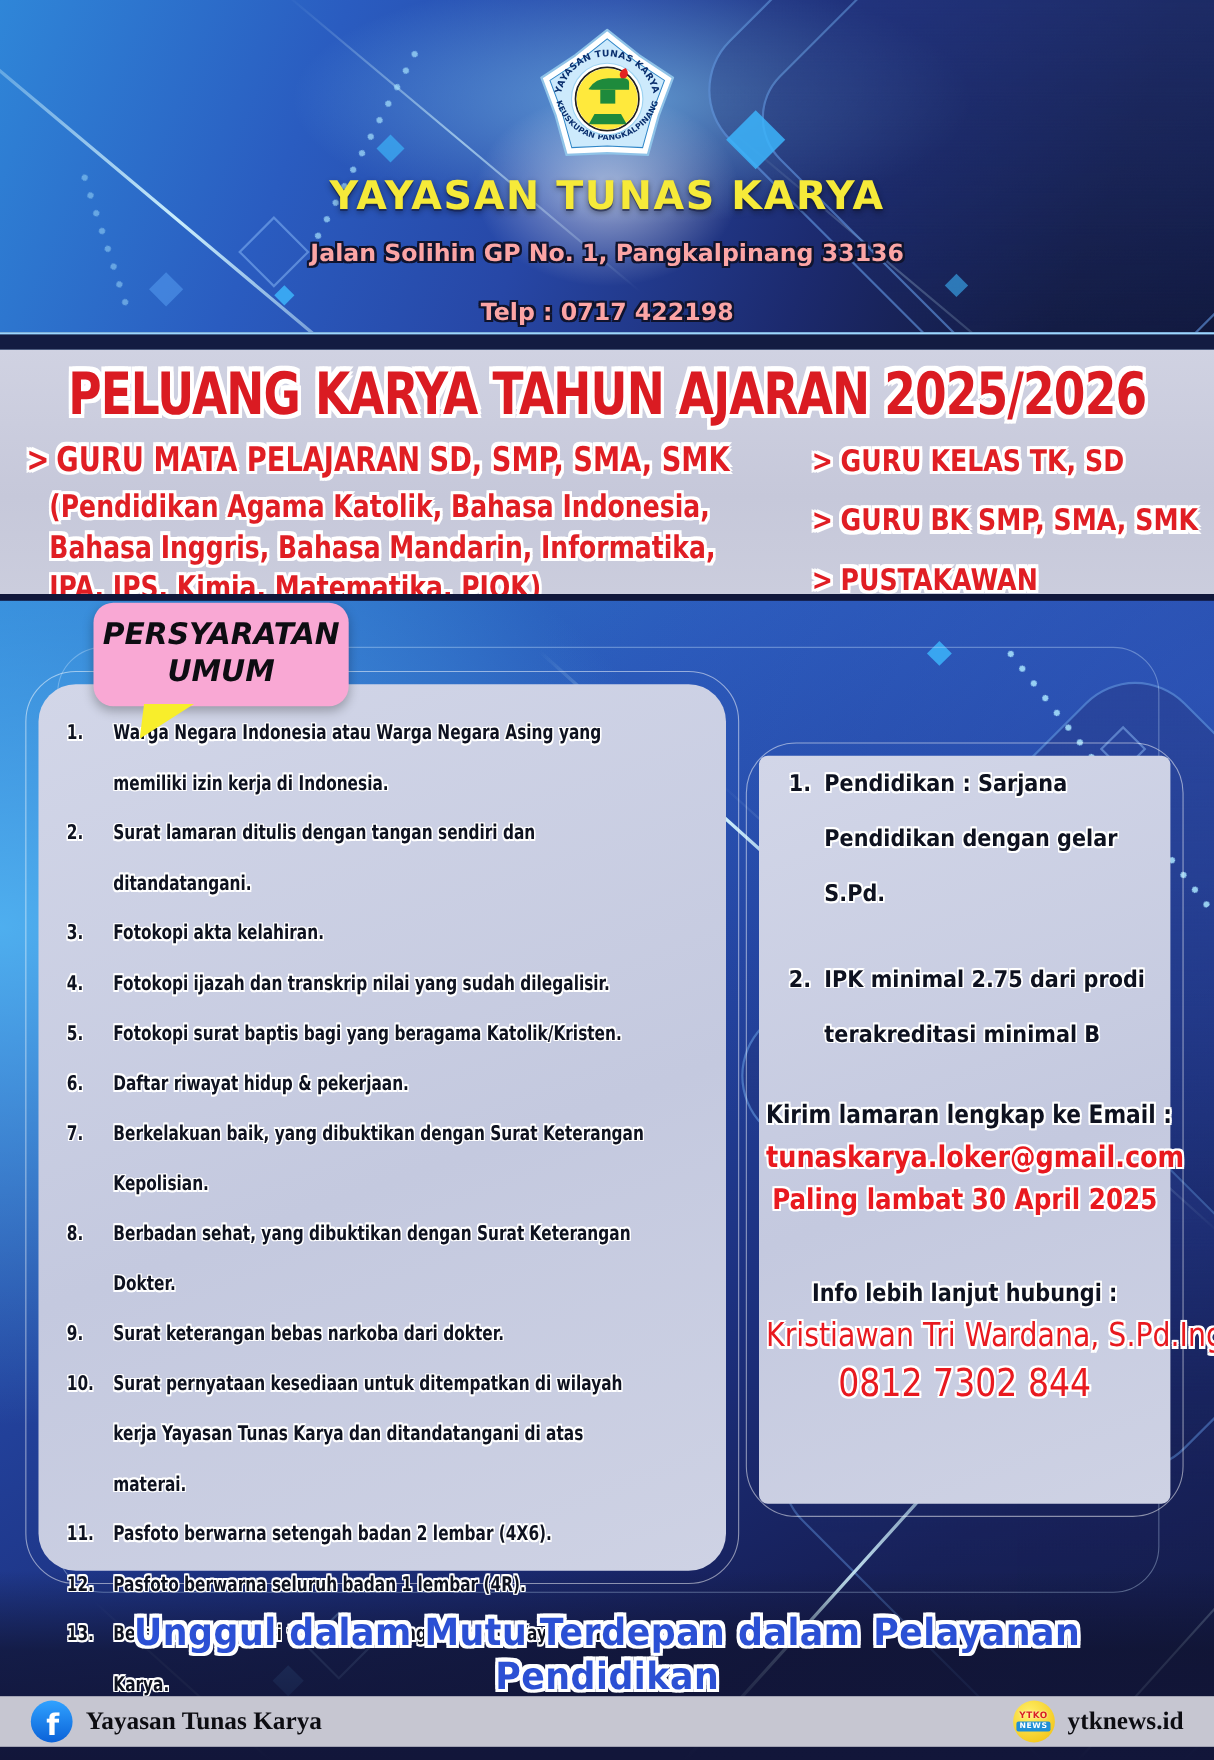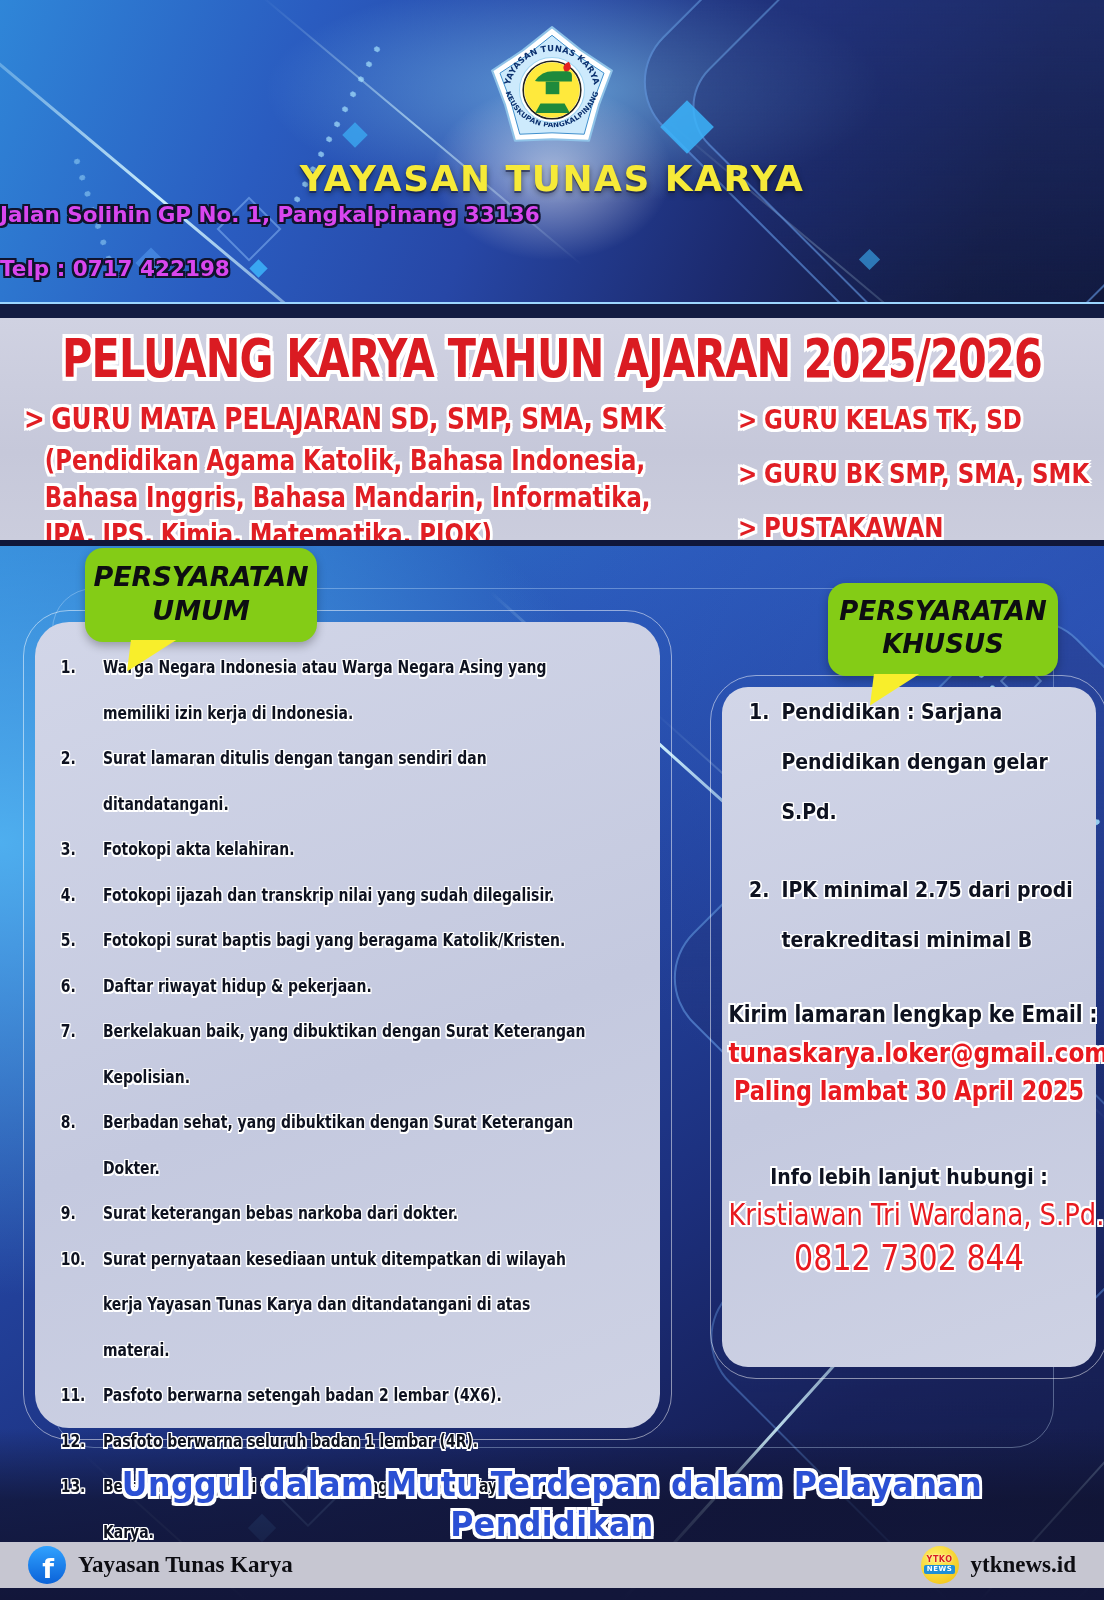--- a/index.html
+++ b/index.html
@@ -43,40 +43,40 @@
   .bigdiamond{position:absolute;border:2px solid rgba(120,185,255,.45);border-radius:64px;transform:rotate(45deg);
     background:linear-gradient(135deg,rgba(40,60,140,.55),rgba(10,16,44,.15));}
   .frame{position:absolute;left:52px;top:588px;width:1000px;height:858px;z-index:2;
     border:1.5px solid rgba(205,232,255,.35);border-radius:42px;}
 
   
   .logo-wrap{position:absolute;left:0;right:0;top:24px;display:flex;justify-content:center;z-index:3;}
   .org-name{position:absolute;left:0;right:0;top:158px;text-align:center;z-index:3;
     font-size:36px;font-weight:800;letter-spacing:1.5px;color:#f6ea39;
     text-shadow:0 2px 0 rgba(20,25,60,.55),0 3px 6px rgba(0,0,0,.45);}
-  .addr{position:absolute;left:0;right:0;z-index:3;color:#d946ef;font-weight:700;font-size:21.5px;}
+  .addr{position:absolute;left:0;right:0;text-align:center;z-index:3;color:#fca5a5;font-weight:700;font-size:21.5px;margin-top:16px;}
   .addr.l1{top:202px;} .addr.l2{top:229px;} .addr.l3{top:256px;}
 
   
   .main-title{position:absolute;top:10px;left:50%;transform:translateX(-50%) scaleX(.78);transform-origin:center top;
     white-space:nowrap;font-size:53px;font-weight:800;letter-spacing:-1px;color:#da1b22;z-index:3;}
   .pos-left{position:absolute;left:24px;top:82px;width:800px;transform:scaleX(.80);transform-origin:left top;
     color:#e01e24;font-weight:800;z-index:3;}
   .pos-left .head{font-size:31px;white-space:nowrap;margin-bottom:6px;}
   .pos-left .dline{font-size:28.5px;line-height:37px;white-space:nowrap;padding-left:26px;}
   .pos-right{position:absolute;left:738px;top:86px;width:420px;transform:scaleX(.85);transform-origin:left top;
     color:#e01e24;font-weight:800;z-index:3;}
   .pos-right .item{font-size:27px;white-space:nowrap;margin-bottom:23px;}
   .chev{margin-right:8px;}
 
   
   .panel{position:absolute;background:linear-gradient(160deg,#d2d6e8 0%,#c4c9df 55%,#ced2e4 100%);z-index:3;}
   .panel::before{content:"";position:absolute;inset:-12px;border:1.5px solid rgba(255,255,255,.5);border-radius:46px;pointer-events:none;}
   .panel-umum{left:35px;top:622px;width:625px;height:806px;border-radius:34px;}
-  .panel-khusus{left:690px;top:687px;width:374px;height:680px;border-radius:26px;margin-left:32px;}
+  .panel-khusus{left:690px;top:687px;width:374px;height:680px;border-radius:8px;}
 
   ol.req{list-style:none;counter-reset:n;margin:0;}
   ol.req li{counter-increment:n;position:relative;}
   ol.req li::before{content:counter(n) ".";position:absolute;left:0;top:0;}
 
   .umum-list{width:715px;transform:scaleX(.755);transform-origin:left top;
     padding:22px 0 0 34px;font-size:18.5px;font-weight:700;line-height:45.5px;color:#0e1220;}
   .umum-list li{padding-left:56px;}
   .umum-note{margin-top:2px;text-align:center;width:625px;transform:scaleX(.86);transform-origin:center top;
     font-size:24px;font-weight:800;color:#ee1c1c;white-space:nowrap;}
@@ -87,21 +87,21 @@
 
   .contact{margin-top:36px;text-align:center;width:420px;margin-left:-23px;transform:scaleX(.86);transform-origin:center top;}
   .c-label{font-size:23px;font-weight:800;color:#0e1220;white-space:nowrap;margin-bottom:10px;}
   .c-email{font-size:27px;font-weight:800;color:#e8191f;white-space:nowrap;margin-bottom:8px;}
   .c-deadline{font-size:26px;font-weight:800;color:#e8191f;white-space:nowrap;}
   .c-info{margin-top:58px;font-size:22px;font-weight:800;color:#0e1220;white-space:nowrap;margin-bottom:8px;}
   .c-name{font-size:30px;font-weight:400;color:#e8191f;white-space:nowrap;}
   .c-phone{font-size:35px;font-weight:400;color:#e8191f;white-space:nowrap;margin-top:6px;}
 
   
-  .bubble{position:absolute;background:#84cc16;border-radius:18px;z-index:5;text-align:center;
+  .bubble{position:absolute;background:#f9a8d4;border-radius:18px;z-index:5;text-align:center;
     font-style:italic;font-weight:800;color:#0d0d12;padding:12px 8px 14px;
     box-shadow:0 4px 10px rgba(0,0,0,.28);}
   .bubble::after{content:"";position:absolute;left:42px;bottom:-30px;width:50px;height:32px;background:#f8ee2b;
     clip-path:polygon(0 100%,8% 0,100% 0);}
   .bubble-umum{left:85px;top:548px;width:216px;font-size:27px;line-height:1.25;}
   .bubble-khusus{left:828px;top:583px;width:214px;font-size:26px;line-height:1.28;}
 
   
   .tagline{position:absolute;left:0;right:0;top:1464px;text-align:center;z-index:3;
     font-size:34px;font-weight:800;letter-spacing:.5px;color:#2b50d4;transform:scaleX(.93);transform-origin:center top;}
@@ -240,21 +240,20 @@
     </ol>
     <div class="contact">
       <div class="c-label ow2">Kirim lamaran lengkap ke Email :</div>
       <div class="c-email ow2">tunaskarya.loker@gmail.com</div>
       <div class="c-deadline ow2">Paling lambat 30 April 2025</div>
       <div class="c-info ow2">Info lebih lanjut hubungi :</div>
       <div class="c-name ow2">Kristiawan Tri Wardana, S.Pd.Ing</div>
       <div class="c-phone ow2">0812 7302 844</div>
     </div>
   </div>
-  <div class="bubble bubble-khusus">PERSYARATAN KHUSUS</div>
 
   <div class="tagline ow3">Unggul dalam Mutu Terdepan dalam Pelayanan Pendidikan</div>
 
   <div class="footer-bar">
     <div class="social">
       <span class="icn icn-fb">
           <span>f</span>
         </span>
       <span class="label">Yayasan Tunas Karya</span>
     </div>

